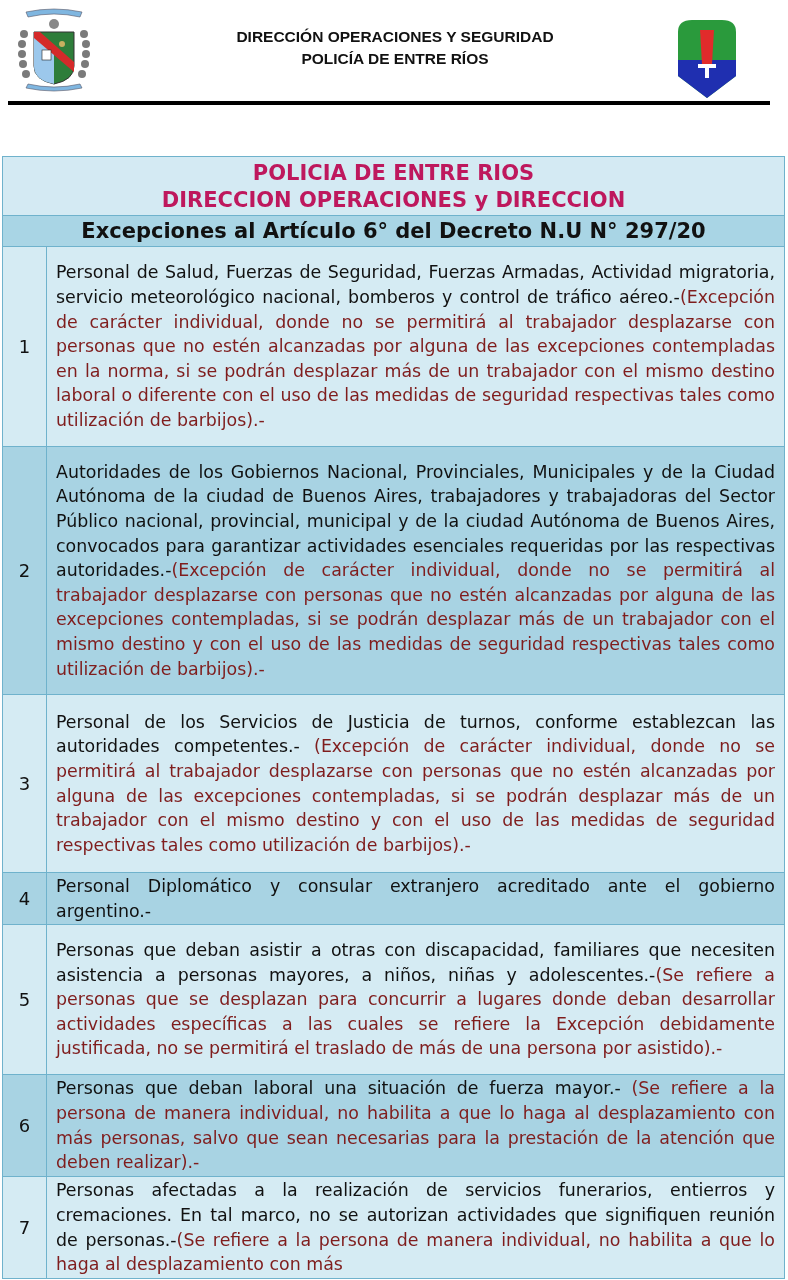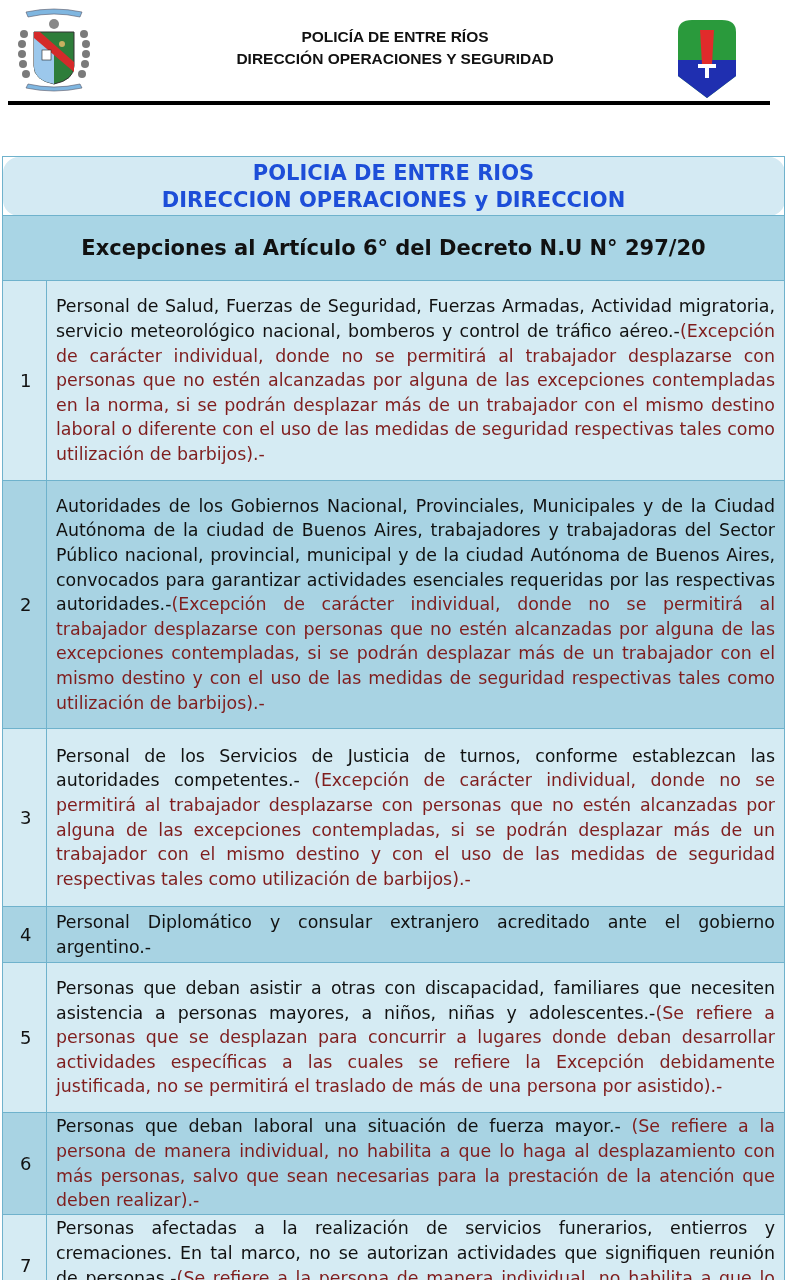--- a/index.html
+++ b/index.html
@@ -4,22 +4,22 @@
 <style>
   html, body { margin:0; padding:0; background:#ffffff; }
   body { width:788px; height:1280px; overflow:hidden; position:relative; font-family:"DejaVu Sans", sans-serif; }
   .letterhead { position:absolute; left:0; top:0; width:788px; height:110px; }
   .logo-left { position:absolute; left:14px; top:4px; width:80px; height:92px; }
   .logo-right { position:absolute; left:672px; top:16px; width:70px; height:84px; }
   .lh-text { position:absolute; left:180px; width:430px; top:26px; text-align:center; font-family:"Liberation Sans", sans-serif; font-weight:bold; font-size:15.5px; line-height:22px; color:#111; }
   .lh-rule { position:absolute; left:8px; width:762px; top:101px; height:4px; background:#000; }
 
   .doc-table { position:absolute; left:2px; top:156px; width:783px; border-collapse:collapse; table-layout:fixed; }
-  .doc-table td { border:1.5px solid #6fb2cc; padding:17px; vertical-align:middle; }
-  .t-title { background:#d4eaf3; text-align:center; font-weight:bold; font-size:21px; line-height:27px; color:#1d4ed8; padding:3px 0 1px 0 !important;border-radius:16px; }
+  .doc-table td { border:1.5px solid #6fb2cc; padding:0; vertical-align:middle; }
+  .t-title { background:#d4eaf3; text-align:center; font-weight:bold; font-size:21px; line-height:27px; color:#be185d; padding:3px 0 1px 0 !important; }
   .t-sub { background:#a9d5e5; text-align:center; font-weight:bold; font-size:21px; line-height:30px; color:#111; }
   .num { width:44px; text-align:center; font-size:18px; color:#111; }
   .txt { padding:0 9px 0 9px !important; font-size:17.4px; line-height:24.6px; color:#111; text-align:justify; text-align-last:left; }
   .red { color:#7f1d1d; }
   .odd td { background:#d5ebf3; }
   .even td { background:#a8d3e3; }
 </style>
 </head>
 <body>
 
@@ -40,22 +40,22 @@
         <circle cx="68" cy="70" r="4"></circle>
     </g>
     <path d="M20 28 L60 28 L60 62 Q60 76 40 80 Q20 76 20 62 Z" fill="#2e7d3a" stroke="#333" stroke-width="1"></path>
     <path d="M20 28 L20 62 Q20 76 40 80 L40 50 Z" fill="#9cc8ec"></path>
     <path d="M20 34 L60 68 L60 58 L26 28 L20 28 Z" fill="#d42a2a"></path>
     <rect x="28" y="46" width="9" height="10" fill="#fff" stroke="#222" stroke-width="0.6"></rect>
     <circle cx="48" cy="40" r="3" fill="#c8b060"></circle>
     <path d="M12 84 Q40 90 68 84 L66 80 Q40 86 14 80 Z" fill="#7fb6e0" stroke="#556" stroke-width="0.6"></path>
   </svg>
   <div class="lh-text">
+    <div>DIRECCIÓN OPERACIONES Y SEGURIDAD</div>
     <div>POLICÍA DE ENTRE RÍOS</div>
-    <div>DIRECCIÓN OPERACIONES Y SEGURIDAD</div>
   </div>
   <svg class="logo-right" viewBox="0 0 70 84">
     <path d="M6 16 Q6 4 20 4 L50 4 Q64 4 64 16 L64 60 L35 82 L6 60 Z" fill="#2a9a3c"></path>
     <path d="M6 44 L64 44 L64 60 L35 82 L6 60 Z" fill="#1f2fb0"></path>
     <path d="M28 14 L42 14 L40 48 L30 48 Z" fill="#e12b2b"></path>
     <rect x="26" y="48" width="18" height="4" fill="#fff"></rect>
     <rect x="33" y="52" width="4" height="10" fill="#fff"></rect>
     <text x="35" y="14" text-anchor="middle" font-size="5" fill="#fff" font-family="DejaVu Sans, sans-serif"></text>
   </svg>
   <div class="lh-rule"></div>

